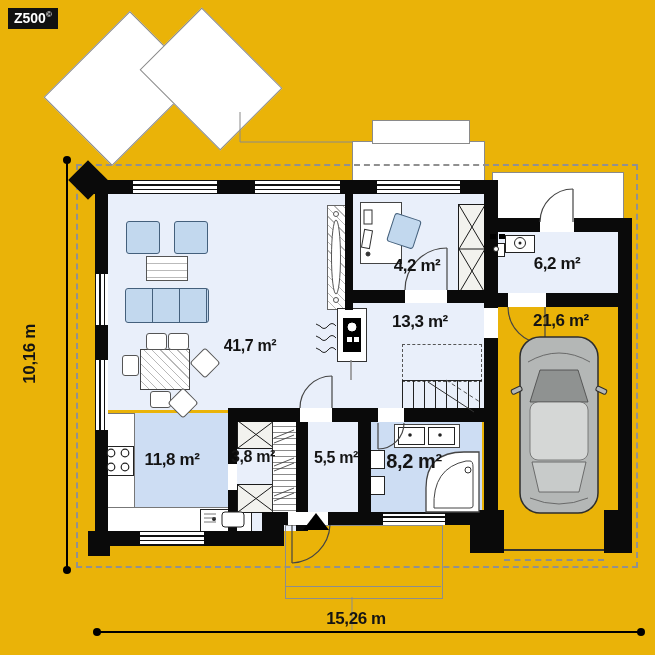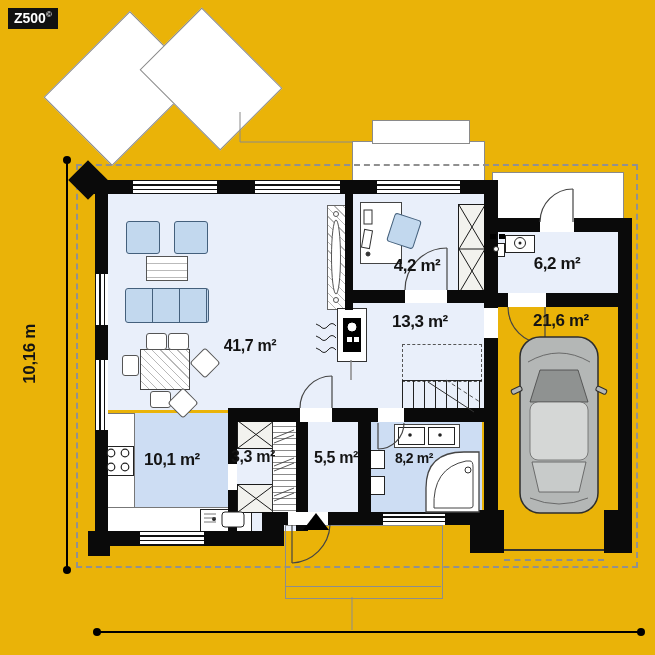--- a/index.html
+++ b/index.html
@@ -253,27 +253,28 @@
     </g>
 
     <line x1="352" y1="597" x2="352" y2="630" stroke="#8d8d8d" stroke-width="1"></line>
   </svg>
 
   <div class="lbl" style="left:195px;top:293px;width:110px;font-size:16px;margin-top:45px;">41,7 m²</div>
   <div class="lbl" style="left:377px;top:257px;width:80px;font-size:17px;">4,2 m²</div>
   <div class="lbl" style="left:512px;top:255px;width:90px;font-size:17px;">6,2 m²</div>
   <div class="lbl" style="left:375px;top:313px;width:90px;font-size:17px;">13,3 m²</div>
   <div class="lbl" style="left:511px;top:312px;width:100px;font-size:17px;">21,6 m²</div>
-  <div class="lbl" style="left:122px;top:451px;width:100px;font-size:17px;">10,1 m²</div>
-  <div class="lbl" style="left:230px;top:449px;width:46px;font-size:16px;">3,3 m²</div>
+  <div class="lbl" style="left:122px;top:451px;width:100px;font-size:17px;">11,8 m²</div>
+  <div class="lbl" style="left:230px;top:449px;width:46px;font-size:16px;">3,8 m²</div>
   <div class="lbl" style="left:306px;top:450px;width:60px;font-size:16px;white-space:nowrap;">5,5 m²</div>
-  <div class="lbl" style="left:374px;top:451px;width:80px;font-size:14px;">8,2 m²</div>
+  <div class="lbl" style="left:374px;top:451px;width:80px;font-size:20px;">8,2 m²</div>
 
   <div class="dline" style="left:66px;top:160px;width:2px;height:410px;"></div>
   <div class="dot" style="left:63px;top:156px;"></div>
   <div class="dot" style="left:63px;top:566px;"></div>
   <div class="lbl" style="left:-30px;top:345px;width:120px;font-size:17px;transform:rotate(-90deg);">10,16 m</div>
 
   <div class="dline" style="left:97px;top:631px;width:545px;height:2px;"></div>
   <div class="dot" style="left:93px;top:628px;"></div>
   <div class="dot" style="left:637px;top:628px;"></div>
+  <div class="lbl" style="left:276px;top:610px;width:160px;font-size:17px;">15,26 m</div>
 
 </div>
 
 </body></html>

